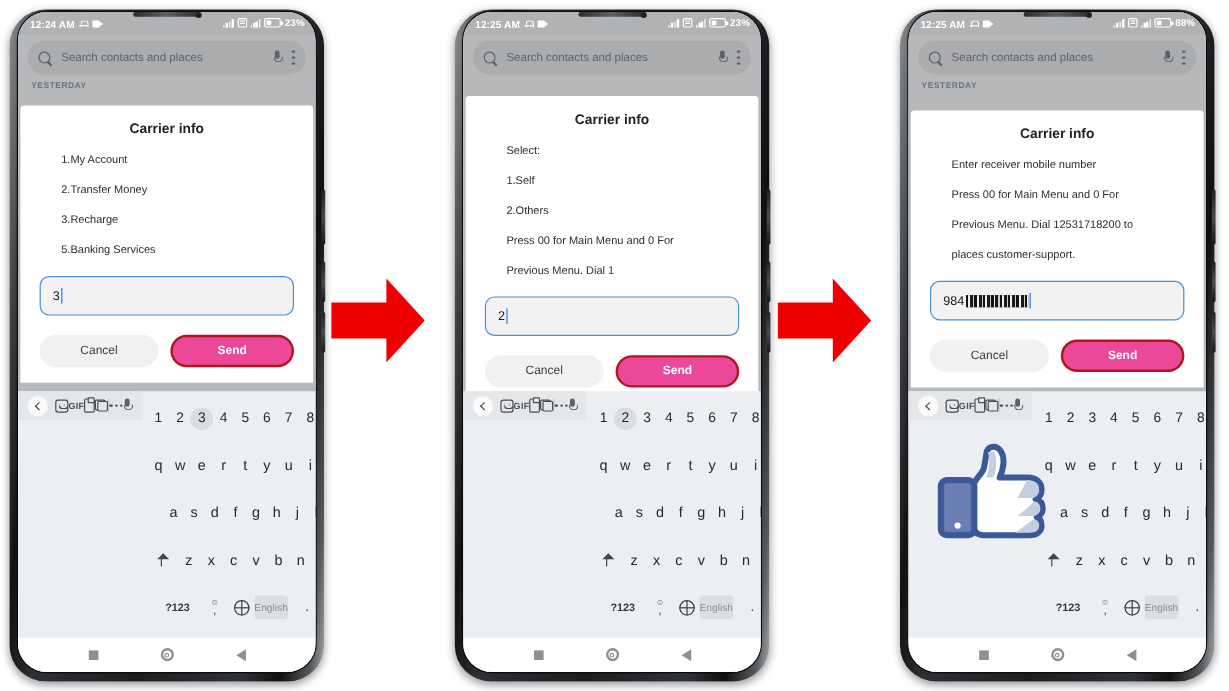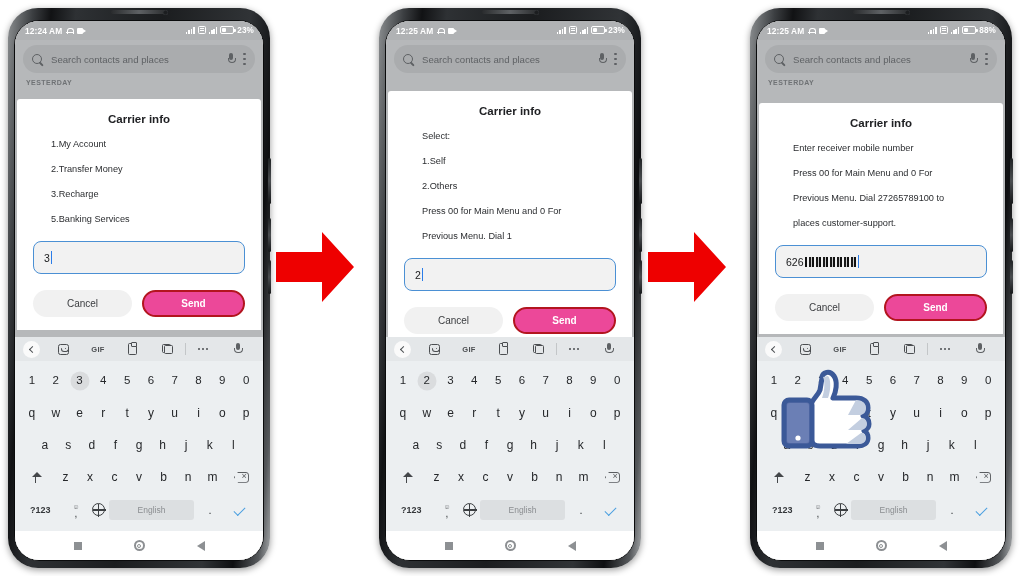--- a/index.html
+++ b/index.html
@@ -9,21 +9,21 @@
     font-family: "Liberation Sans", sans-serif;
     overflow: hidden;
   }
   .stage { position: relative; width: 1024px; height: 576px; background:#fff; }
 
   
   .phone {
     position: absolute; top: 8px; width: 262px; height: 560px;
     border-radius: 30px;
     background: linear-gradient(95deg,#8e9193 0%,#3c3f42 8%,#111214 14%,#2e3134 22%,#1b1d1f 50%,#303336 78%,#0e0f11 88%,#55585b 96%,#a9acae 100%);
-    padding: 12px 6px 7px 6px;
+    padding: 1px 6px 7px 6px;
     box-shadow: 0 2px 7px rgba(0,0,0,.40);
   }
   .phone-inner {
     position: relative; width: 100%; height: 100%;
     border-radius: 25px; overflow: hidden;
     background: #fff;
     border: 1.5px solid #0a0b0c;
   }
   .p1 { left: 8px; }
   .p2 { left: 379px; }
@@ -159,21 +159,21 @@
   .btn-send {
     flex:1; height:27px; border-radius:15px; background:#ec4899;
     border: 2px solid #b3151f;
     display:flex; align-items:center; justify-content:center;
     font-size:10px; font-weight:700; color:#ffffff;
   }
 
   
   .keyboard {
     position:absolute; left:0; right:0; bottom: 29px; top: 316px;
-    background:#eceff1; display:flex; flex-direction:column;
+    background:#eceff1; display:flex; flex-direction:row;
   }
   .kb-toolbar {
     height: 24px; display:flex; align-items:center; background:#e4e7e9;
     padding: 0 8px; gap: 0;
   }
   .kb-tb-item { flex:1; display:flex; align-items:center; justify-content:center; color:#4b4e51; }
   .kb-back {
     width:17px; height:17px; border-radius:50%; background:#fafafa;
     display:flex; align-items:center; justify-content:center; flex:none; margin-right:6px;
   }
@@ -207,21 +207,21 @@
   .key-fn { flex:1.35; }
   .shift {
     width:10px;height:11px;position:relative;
   }
   .shift:before{ content:""; position:absolute; left:3.2px; top:3px; width:1.5px;height:8px;background:#44474a; }
   .shift:after{ content:""; position:absolute; left:0; top:0; border-left:5px solid transparent;border-right:5px solid transparent;border-bottom:5.5px solid #44474a; }
   .bksp { width:15px;height:11px;border:1.2px solid #5a5d60;border-radius:2px 3px 3px 2px; position:relative; clip-path: polygon(28% 0,100% 0,100% 100%,28% 100%,0 50%); }
   .bksp:before{ content:"×"; position:absolute; left:6.5px; top:-2px; font-size:9px; color:#5a5d60; }
 
   .kb-bottom { height: 27px; display:flex; align-items:center; padding: 0 6px; gap:4px; }
-  .k123 { width:34px; font-size:9px; font-weight:600; color:#34373a; text-align:left; padding-left:4px; }
+  .k123 { width:34px; font-size:9px; font-weight:600; color:#34373a; text-align:center; padding-left:4px; }
   .kcomma { width:24px; text-align:center; position:relative; color:#34373a; }
   .kcomma .emoji { font-size:7px; display:block; line-height:7px; opacity:.75; }
   .kcomma .cm { font-size:10px; display:block; line-height:7px; }
   .globe { width:13px;height:13px;border:1.3px solid #3c3f42;border-radius:50%;position:relative; flex:none; }
   .globe:before{ content:""; position:absolute; left:5px; top:-0.5px; width:1.3px;height:13px;background:#3c3f42; }
   .globe:after{ content:""; position:absolute; left:-0.5px; top:5px; width:13px;height:1.3px;background:#3c3f42; }
   .spacebar {
     flex:1; height:20px; background:#dcdfe1; border-radius:3px;
     display:flex; align-items:center; justify-content:center;
     font-size:8.5px; color:#8b8e91;
@@ -805,25 +805,25 @@
             </span>
         </div>
 
         <div class="daylabel">YESTERDAY</div>
 
         <div class="dialog" style="top:82px">
           <div class="dlg-title">Carrier info</div>
           <div class="dlg-body">
             <p>Enter receiver mobile number</p>
             <p class="gap">Press  00 for Main Menu and 0 For</p>
-            <p>Previous Menu. Dial 27265789100 to</p>
+            <p>Previous Menu. Dial 12531718200 to</p>
             <p>places customer-support.</p>
           </div>
           <div class="dlg-input">
-            <span>626</span>
+            <span>984</span>
               <span class="redact"></span>
               <span class="caret"></span>
           </div>
           <div class="dlg-actions">
             <div class="btn-cancel">Cancel</div>
             <div class="btn-send">Send</div>
           </div>
         </div>
 
         <div class="keyboard">

